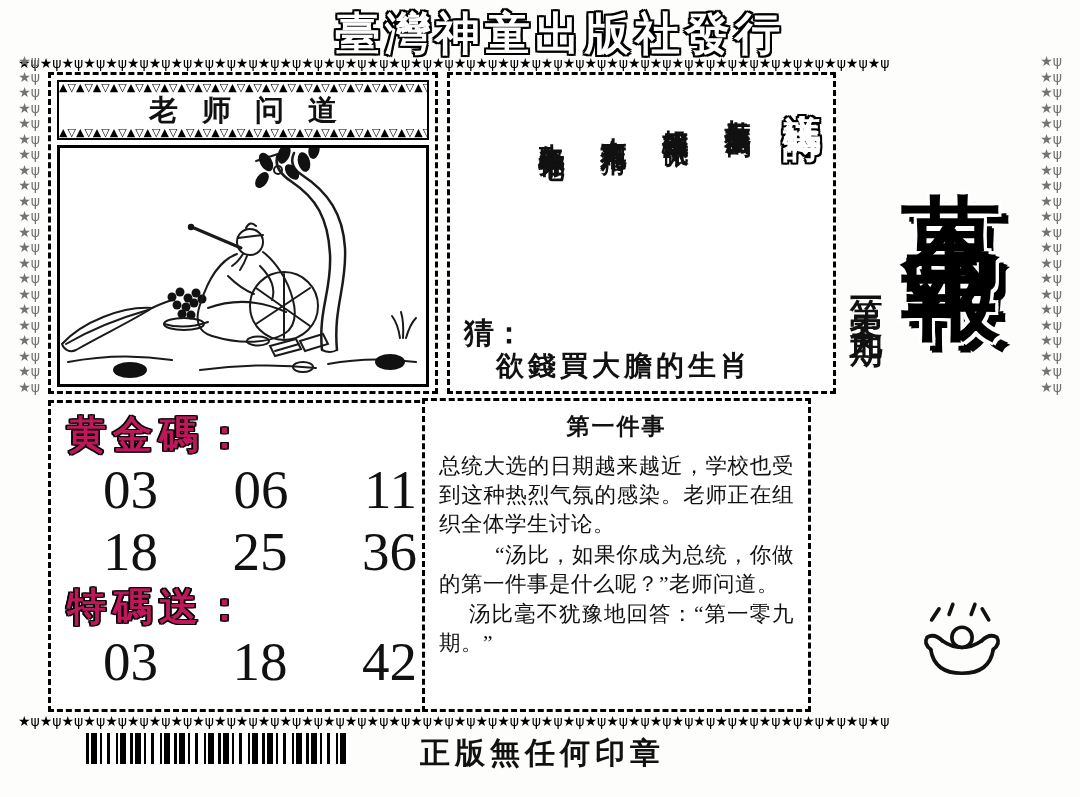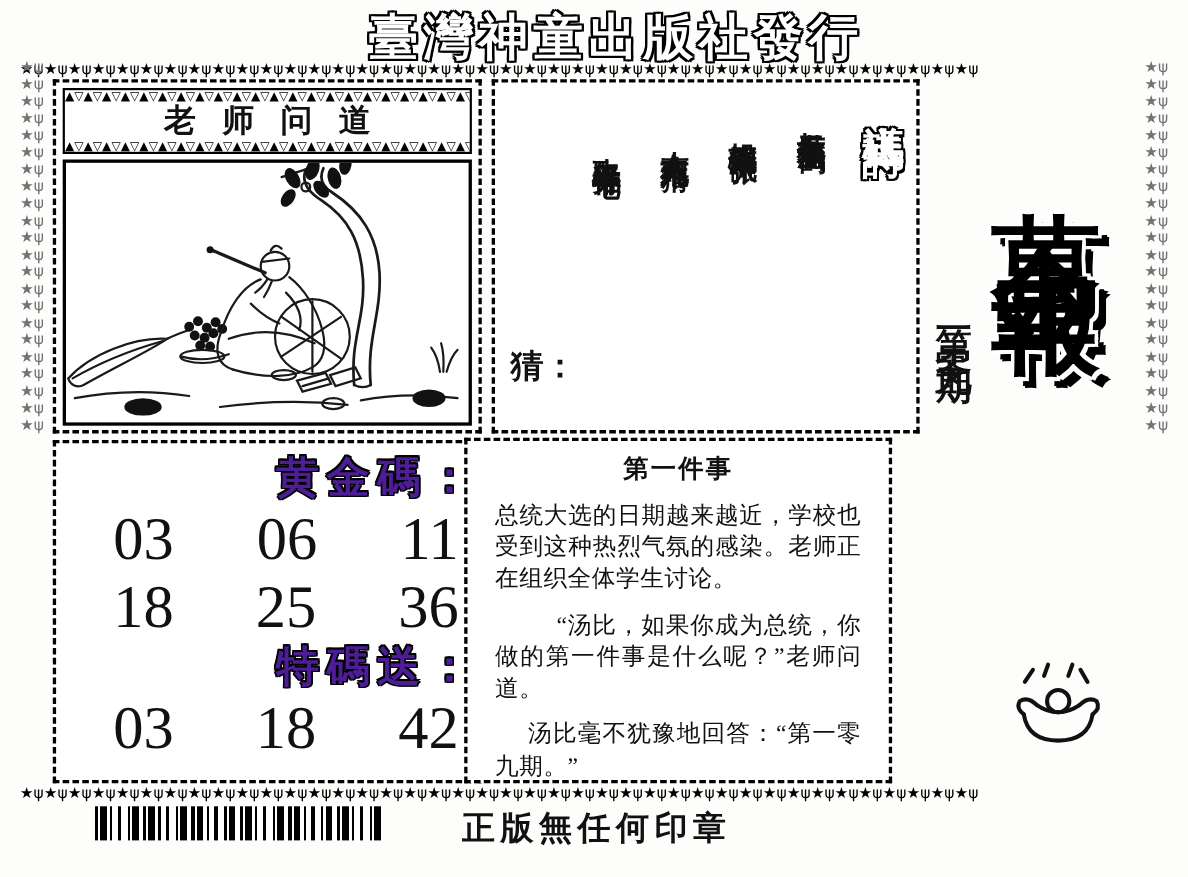--- a/index.html
+++ b/index.html
@@ -8,24 +8,24 @@
     background:#fdfdfb;color:#111;
     font-family:"Liberation Serif","DejaVu Serif",serif;
   }
   .abs{position:absolute;}
 
   
   .hollow2{color:#fff;text-shadow:
     -2px -2px 0 #000,0 -2px 0 #000,2px -2px 0 #000,
     -2px 0 0 #000,2px 0 0 #000,
     -2px 2px 0 #000,0 2px 0 #000,2px 2px 0 #000;}
-  .hollow1{color:#4c1d95;text-shadow:
+  .hollow1{color:#be185d;text-shadow:
     -1.4px -1.4px 0 #000,0 -1.4px 0 #000,1.4px -1.4px 0 #000,
     -1.4px 0 0 #000,1.4px 0 0 #000,
-    -1.4px 1.4px 0 #000,0 1.4px 0 #000,1.4px 1.4px 0 #000; text-align: right;}
+    -1.4px 1.4px 0 #000,0 1.4px 0 #000,1.4px 1.4px 0 #000;}
 
   
   .frame-row{left:18px;width:1044px;height:18px;font-family:"DejaVu Sans",sans-serif;
     font-size:14px;line-height:18px;letter-spacing:0;overflow:hidden;white-space:nowrap;color:#000;}
   .frame-col{width:22px;top:54px;height:662px;font-family:"DejaVu Sans",sans-serif;
     font-size:14px;line-height:15.5px;word-break:break-all;overflow:hidden;color:#737373;text-align:right;}
 
   
   .panel{border:3px dashed #000;background:#fff;box-sizing:border-box;}
 
@@ -66,21 +66,21 @@
   
   .codes-box{left:48px;top:400px;width:390px;height:312px;padding:8px 0 0 0;}
   .code-label{font-size:39px;font-weight:900;letter-spacing:7px;padding-left:16px;line-height:48px;white-space:nowrap;}
   .num-row{display:flex;justify-content:space-between;padding:0 18px 0 52px;
     font-size:55px;line-height:62px;font-family:"Liberation Serif",serif;}
   .num-row span{display:inline-block;}
 
   
   .story-box{left:422px;top:398px;width:389px;height:314px;padding:8px 13px;}
   .story-title{text-align:center;font-size:23px;font-weight:700;letter-spacing:2px;margin:2px 0 10px 0;}
-  .story-box p{margin:12px;font-size:21.5px;line-height:1.36;letter-spacing:0.5px;text-align:justify;}
+  .story-box p{margin:1px;font-size:21.5px;line-height:1.36;letter-spacing:0.5px;text-align:justify;}
   .ind0{text-indent:0;} .ind2{text-indent:2.6em;} .ind1{text-indent:1.4em;}
 
   
   .barcode{left:86px;top:733px;width:264px;height:31px;
     background:repeating-linear-gradient(90deg,
       #000 0 3px,#fff 3px 5px,#000 5px 11px,#fff 11px 14px,
       #000 14px 16px,#fff 16px 21px,#000 21px 24px,#fff 24px 30px,
       #000 30px 32px,#fff 32px 34px,#000 34px 40px,#fff 40px 44px);}
   .stamp-note{left:420px;top:733px;font-size:30px;font-weight:700;letter-spacing:5px;white-space:nowrap;}
 
@@ -177,20 +177,21 @@
 
 <div class="abs panel poem-box">
   <div class="poem-cols">
     <div class="poem-title hollow2">送碼詩：</div>
     <div class="poem-col pt0">与世无争游仙鹤</div>
     <div class="poem-col pt1">投钱买四不慌张</div>
     <div class="poem-col pt2">十有八九不用猜</div>
     <div class="poem-col pt3">先取毛锥弄带七</div>
   </div>
   <div class="abs guess-label">猜：</div>
+  <div class="abs guess-text">欲錢買大膽的生肖</div>
 </div>
 
 <div class="abs issue-no">第一零九期</div>
 <div class="abs masthead">萬金報</div>
 <svg class="abs ingot" viewBox="0 0 100 92">
   <g fill="none" stroke="#111" stroke-width="4" stroke-linecap="round">
     <path d="M16,54 Q20,80 50,80 Q80,80 84,54"></path>
     <path d="M16,54 Q8,48 12,41 Q20,36 29,45"></path>
     <path d="M84,54 Q92,48 88,41 Q80,36 71,45"></path>
     <path d="M29,45 Q39,52 50,52 Q61,52 71,45"></path>

